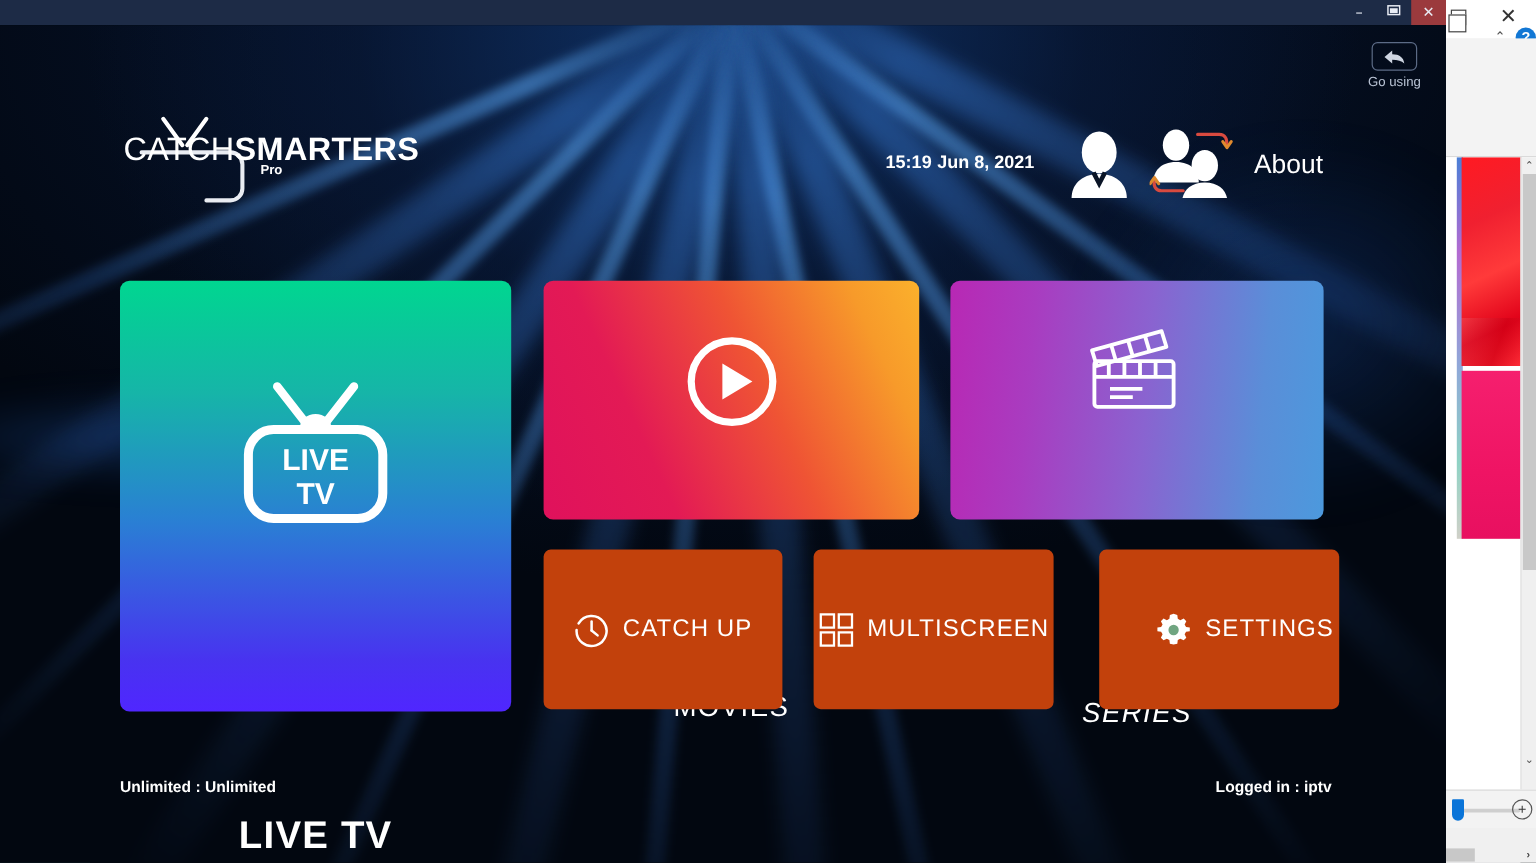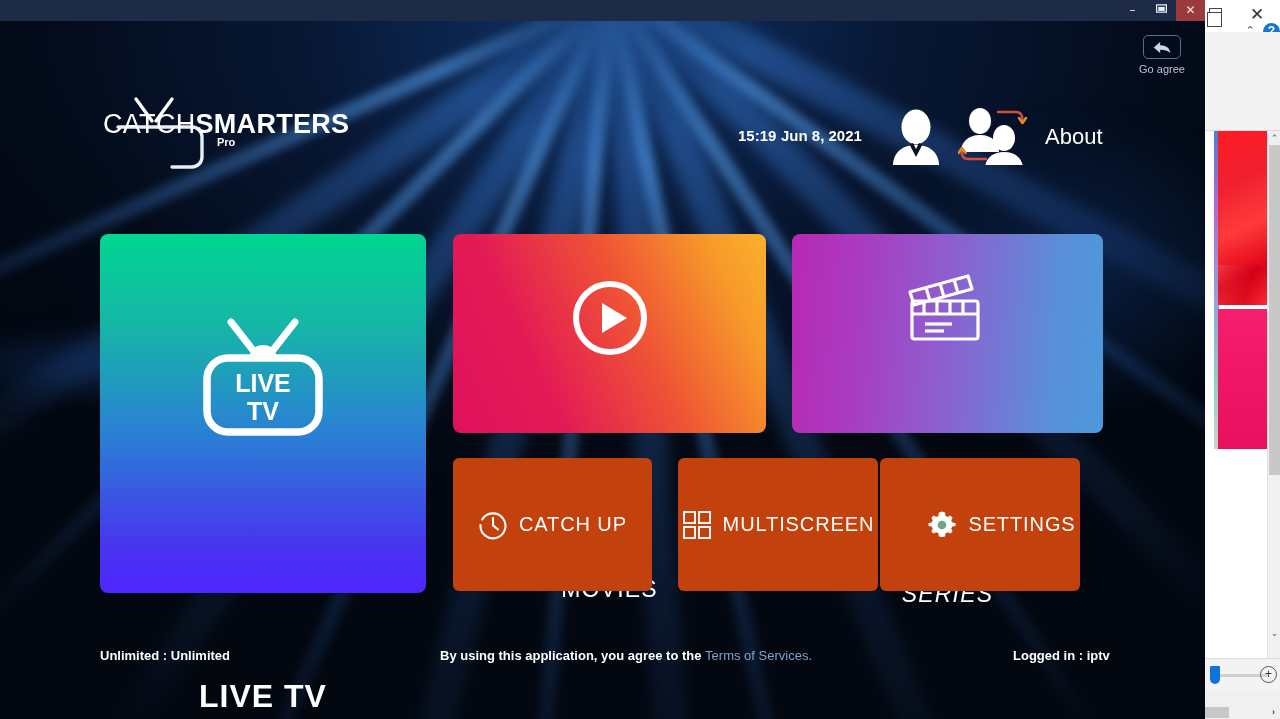--- a/index.html
+++ b/index.html
@@ -156,21 +156,21 @@
   #series-icon { position:absolute; left:50%; top:40px; transform:translateX(-50%);
                  width:84px; height:70px; }
   #series-label { position:absolute; left:0; top:347px; width:311px; text-align:center;
                   color:#ffffff; font-size:23px; font-weight:300; letter-spacing:1.2px;font-style:italic; }
 
   .tile-small { position:absolute; top:437px; height:133px; border-radius:6px;
                 background:#c2410c; cursor:pointer;
                 display:flex; align-items:center; justify-content:center; }
   #tile-catchup { left:453px; width:199px; }
   #tile-multiscreen { left:678px; width:200px; }
-  #tile-settings { left:880px; width:200px;padding-left:43px; }
+  #tile-settings { left:916px; width:200px;padding-left:43px; }
   .tile-small .sm-icon { width:30px; height:30px; flex:0 0 auto; }
   .tile-small .sm-label { color:#ffffff; font-size:20px; font-weight:300;
                           letter-spacing:0.9px; margin-left:11px; }
 
   
   #footer-expiration { position:absolute; left:100px; top:627px; color:#ffffff;
                        font-size:13px; font-weight:bold; }
   #footer-terms { position:absolute; left:440px; top:627px; color:#ffffff;
                   font-size:13px; font-weight:bold; }
   #footer-terms .lnk { color:#7fa3cc; font-weight:normal; cursor:pointer; }
@@ -260,21 +260,21 @@
       <div id="glow-left"></div>
       <div id="glow-right"></div>
     </div>
 
     <div id="go-back">
       <div id="go-back-box">
         <svg viewBox="0 0 24 16" width="22" height="15" style="position:absolute;left:7px;top:4px" aria-hidden="true">
           <path d="M10 2 L3 8 L10 14 L10 10.5 C15 10.5 18.5 11.5 21 14 C20.5 8.5 16.5 5.5 10 5.5 Z" fill="#cfd6e2"></path>
         </svg>
       </div>
-      <div id="go-back-label">Go agree</div>
+      <div id="go-back-label">Go using</div>
     </div>
 
     <div id="logo">
       <svg viewBox="0 0 110 80" width="110" height="80" aria-hidden="true">
         <line x1="36" y1="8" x2="52" y2="30" stroke="#ffffff" stroke-width="3.4" stroke-linecap="round"></line>
         <line x1="72" y1="8" x2="56" y2="30" stroke="#ffffff" stroke-width="3.4" stroke-linecap="round"></line>
         <path d="M18 36 h74 a10 10 0 0 1 10 10 v20 a10 10 0 0 1 -10 10 h-20" fill="none" stroke="#e9ecf2" stroke-width="3.4" stroke-linecap="round"></path>
       </svg>
     </div>
     <div id="logo-text"><span>CATCH</span><b>SMARTERS</b></div>
@@ -381,17 +381,16 @@
       <span class="sm-icon">
         <svg viewBox="0 0 30 30" width="30" height="30" aria-hidden="true">
           <path fill="#ffffff" d="M15 1.5 l3.1 1.1 .4 3.1 2.1 1.2 2.8-1.4 2.2 2.2 -1.4 2.8 1.2 2.1 3.1 .4 0 3.1 -3.1 .4 -1.2 2.1 1.4 2.8 -2.2 2.2 -2.8-1.4 -2.1 1.2 -.4 3.1 -3.1 .6 -3.1-.6 -.4-3.1 -2.1-1.2 -2.8 1.4 -2.2-2.2 1.4-2.8 -1.2-2.1 -3.1-.4 0-3.1 3.1-.4 1.2-2.1 -1.4-2.8 2.2-2.2 2.8 1.4 2.1-1.2 .4-3.1 Z"></path>
           <circle cx="15" cy="15" r="4.3" fill="#70a581"></circle>
         </svg>
       </span>
       <span class="sm-label">SETTINGS</span>
     </div>
 
     <div id="footer-expiration">Unlimited : Unlimited</div>
-    <div id="footer-terms"><span>By using this application, you agree to the </span><span class="lnk">Terms of Services.</span></div>
     <div id="footer-login">Logged in : iptv</div>
 
   </div>
 </div>
 
 </body></html>

